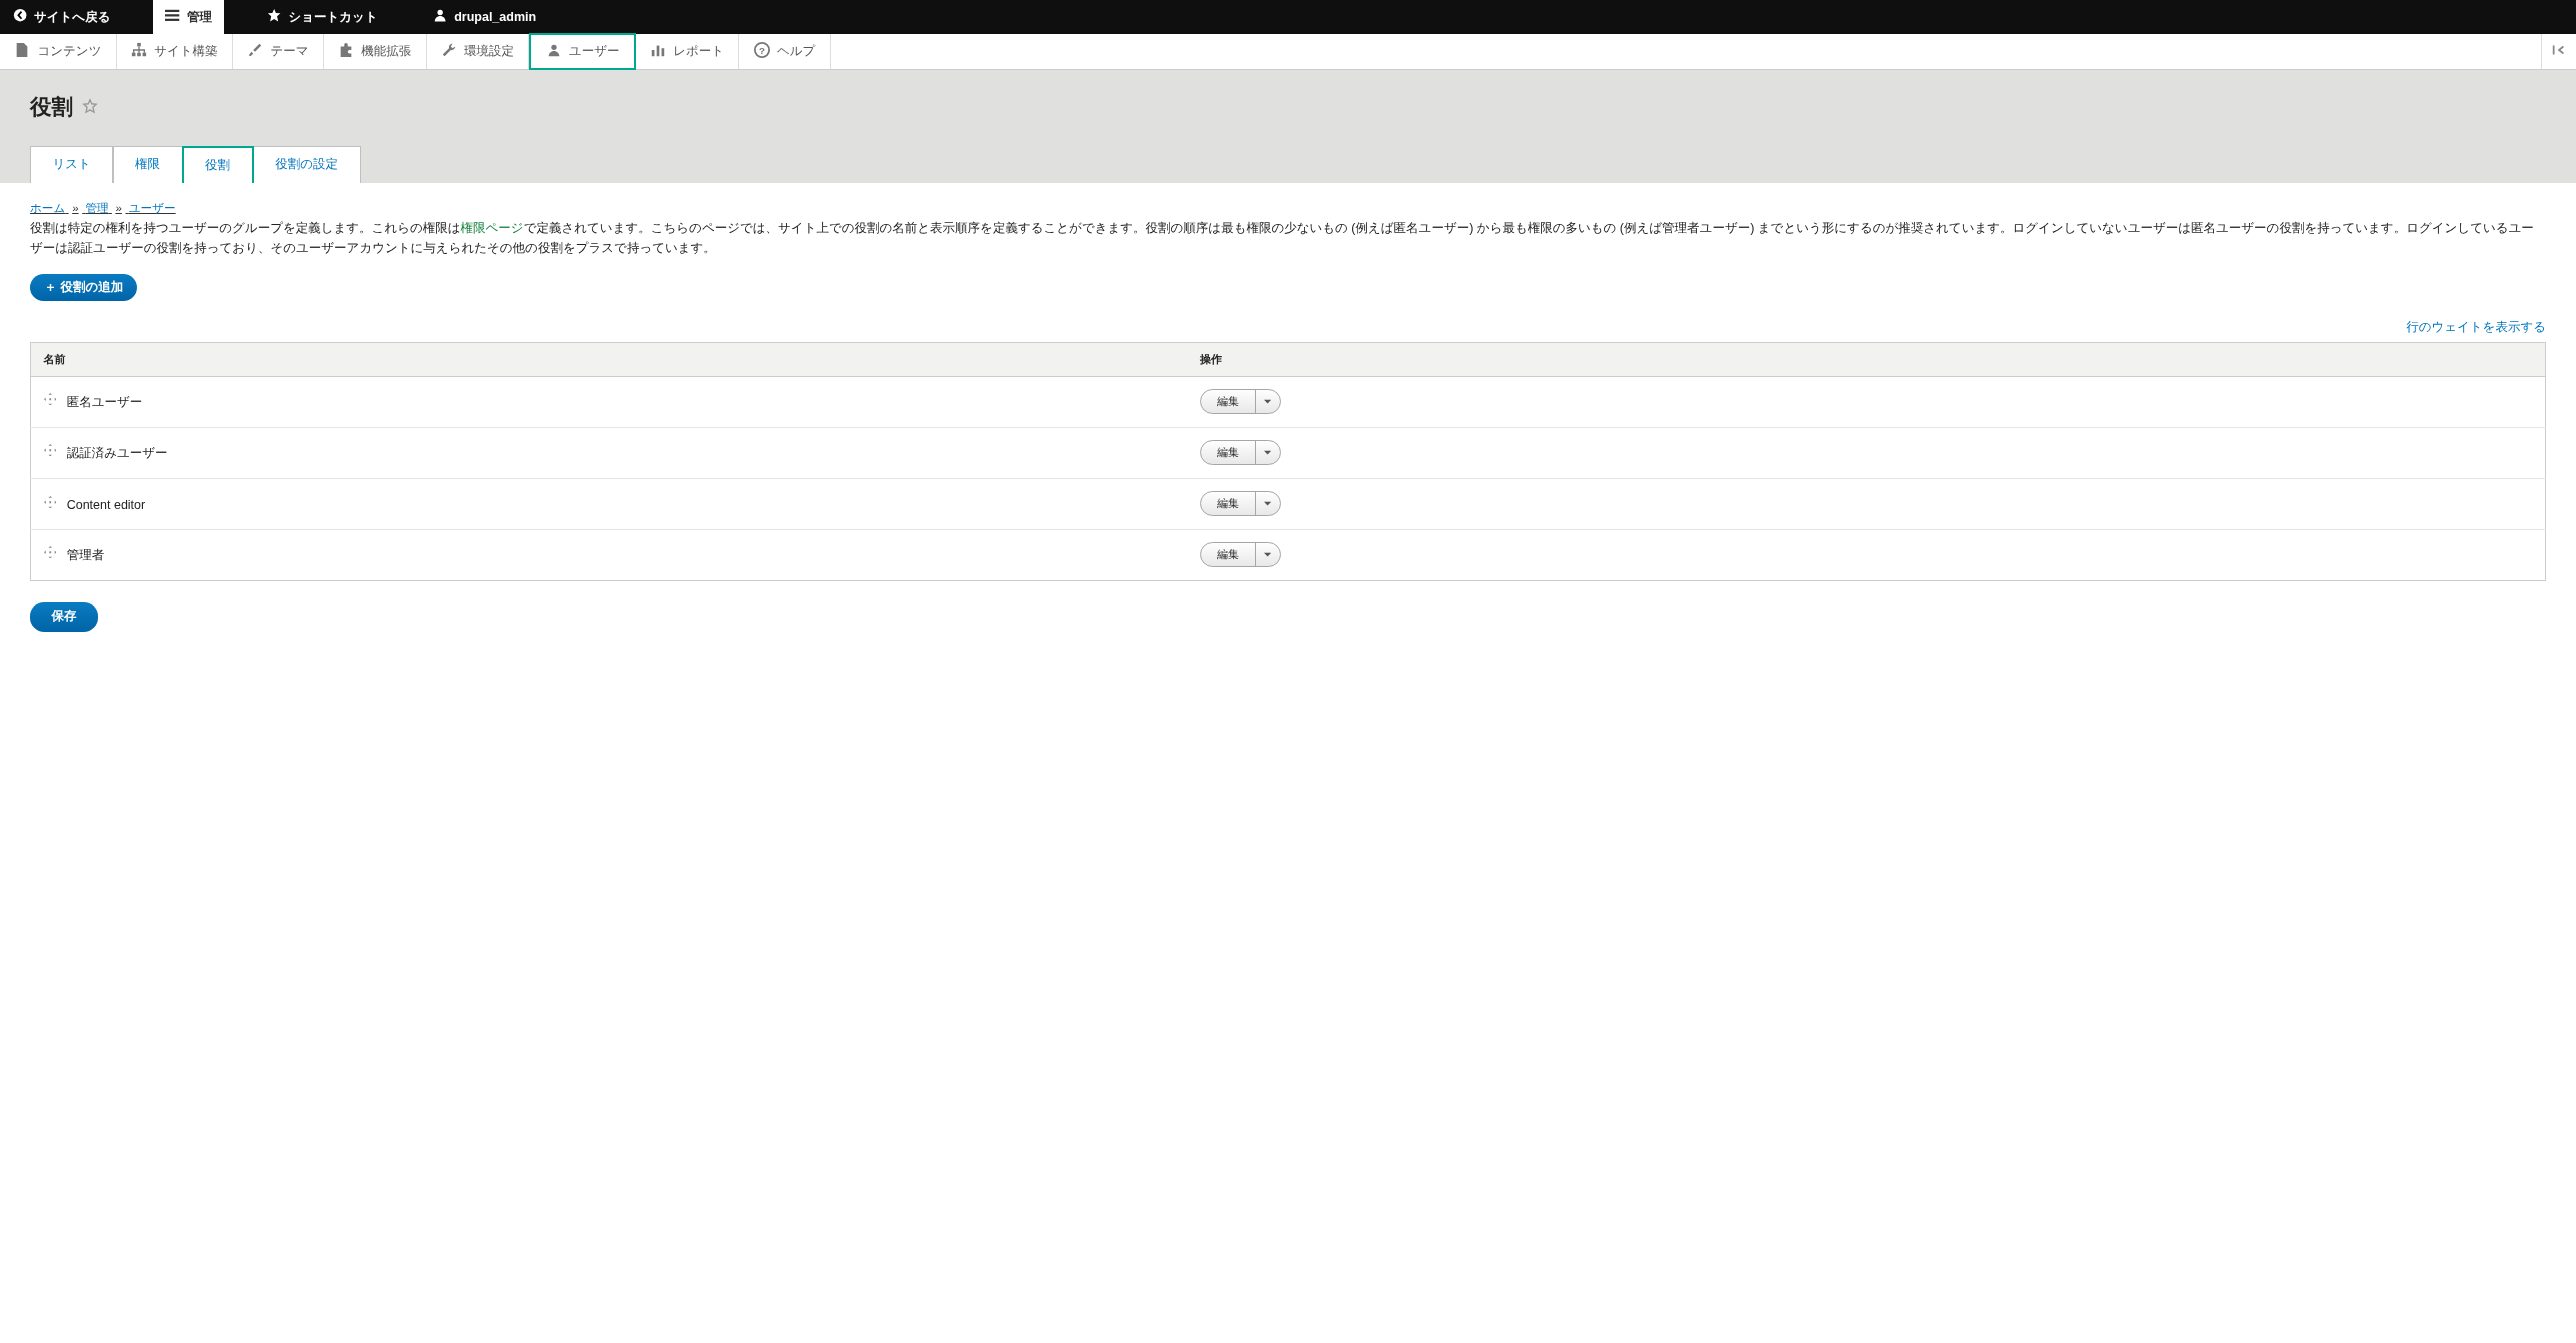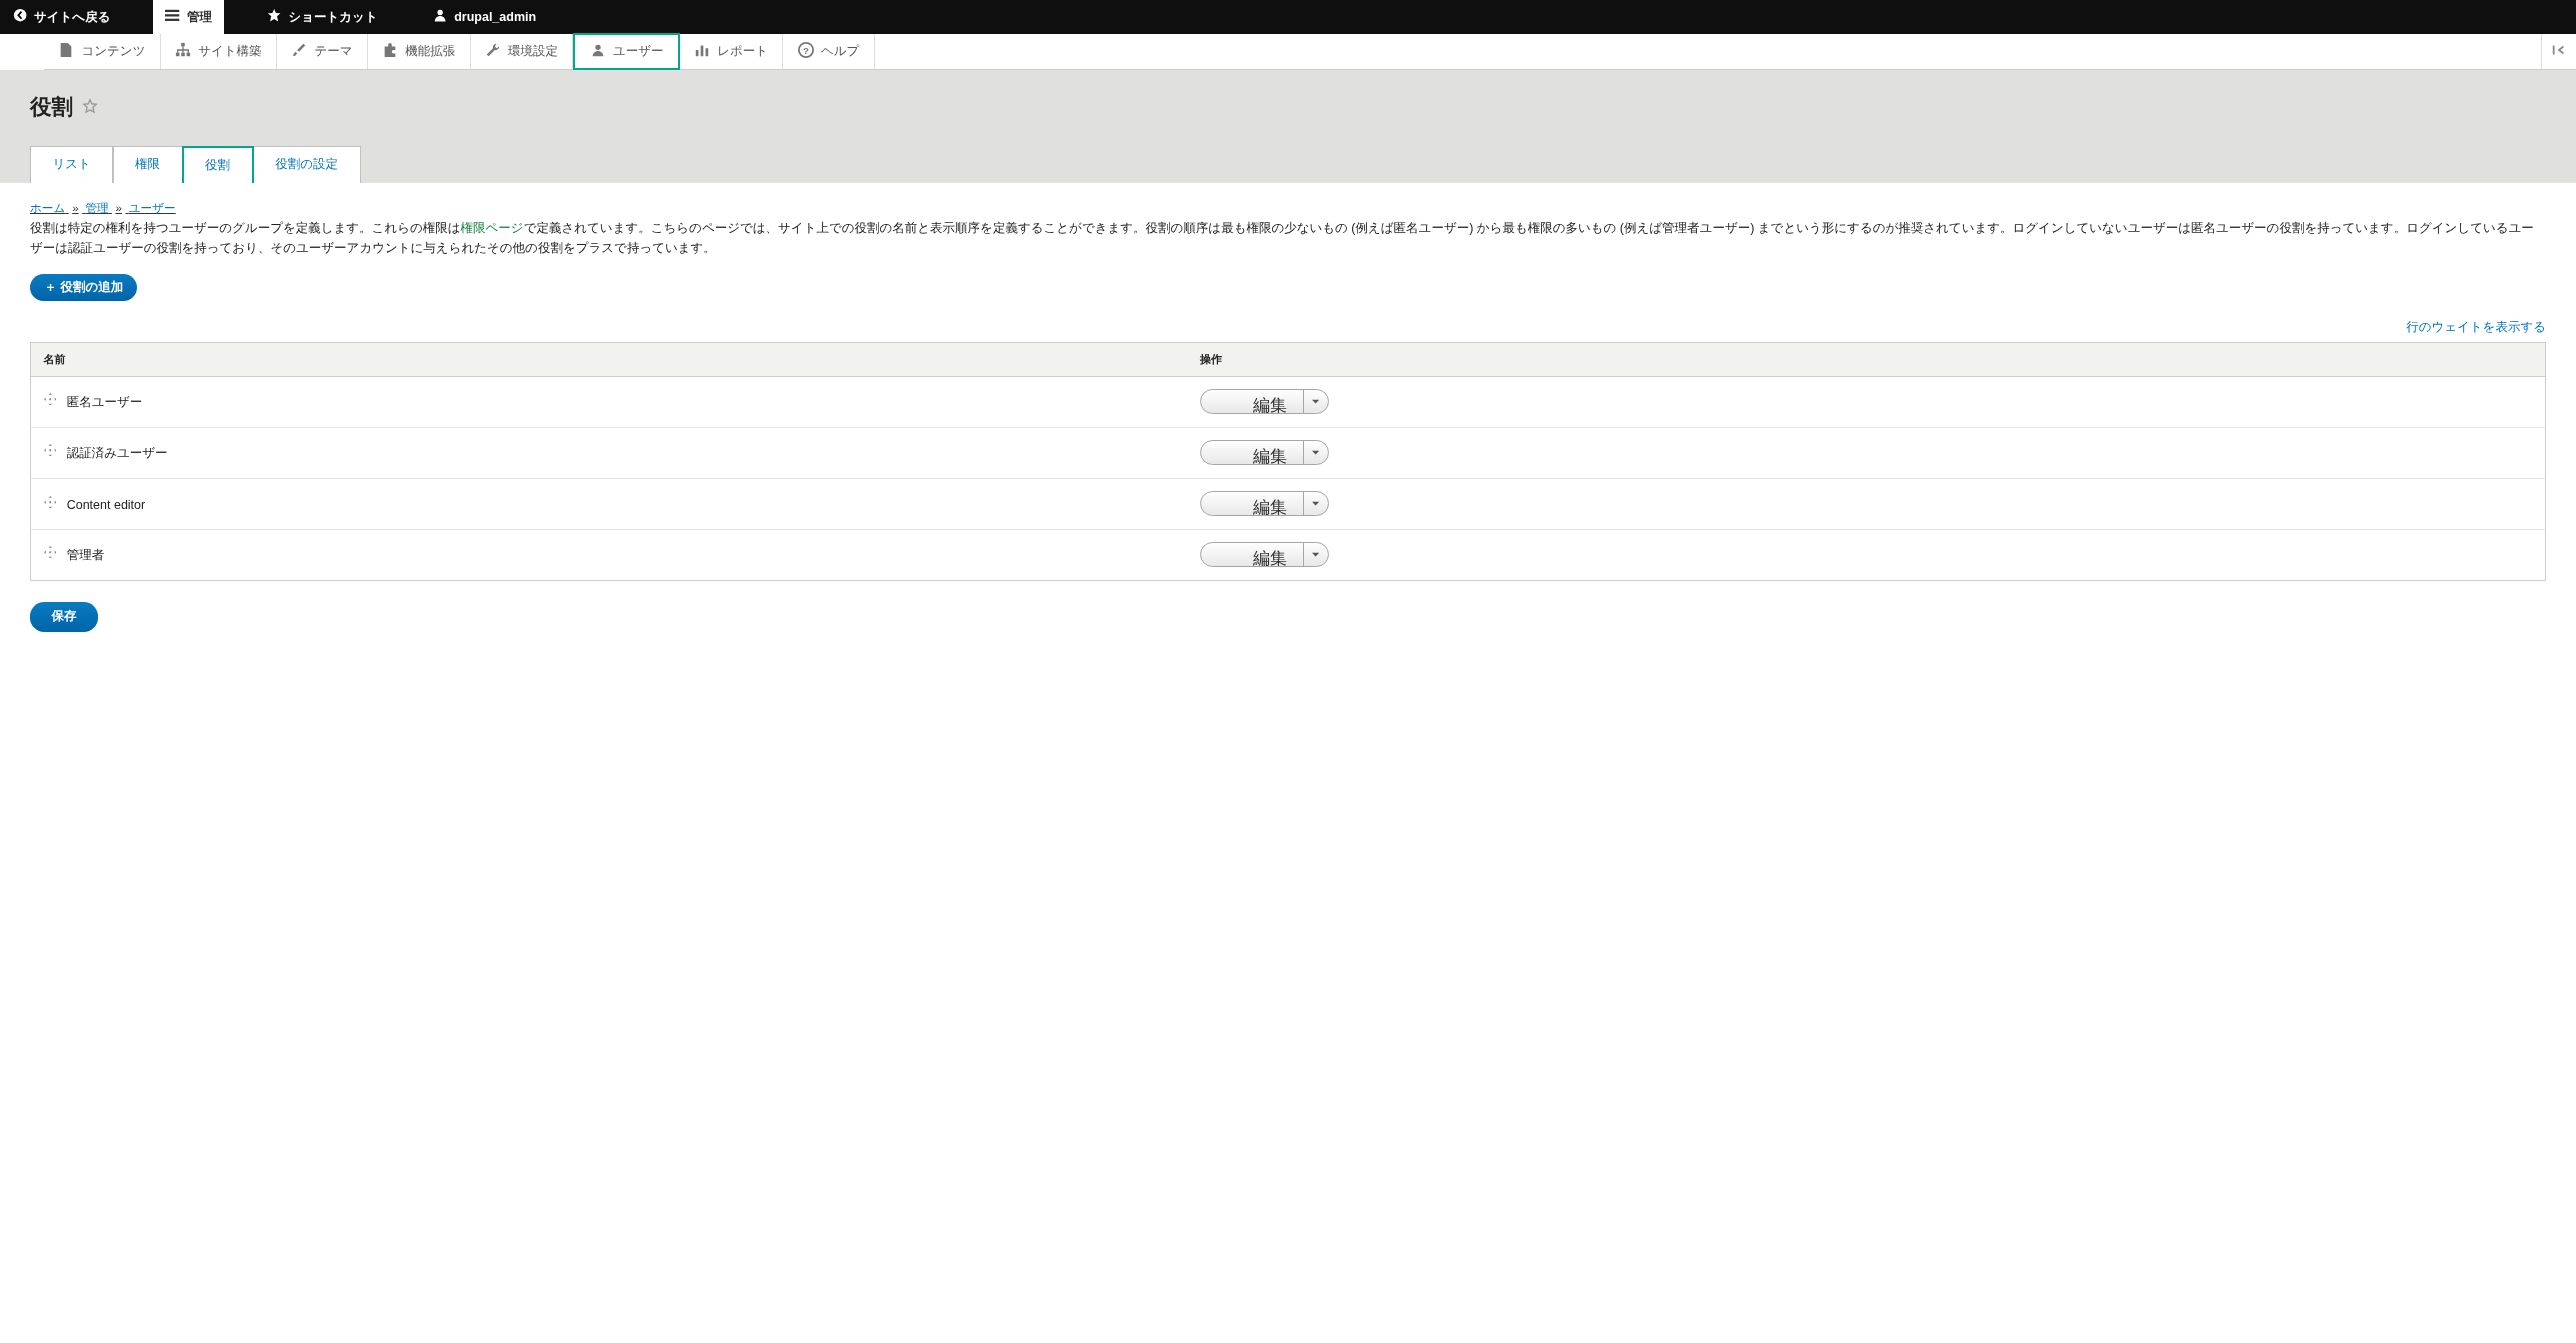--- a/index.html
+++ b/index.html
@@ -6,21 +6,21 @@
     body { font-family: "Helvetica Neue", Arial, sans-serif; font-size: 12.5px; color: #222; }
     
     
     .top-toolbar { background: #0f0f0f; display: flex; height: 34px; align-items: stretch; gap: 30px; }
     .top-toolbar-item { display: flex; align-items: center; padding: 0 12.5px; color: #fff; font-size: 12.5px; font-weight: bold; cursor: pointer; gap: 7.2px; }
     .top-toolbar-item.active { background: #fff; color: #333; }
     .top-toolbar-item.active svg { fill: #333; }
     .top-toolbar-item svg { fill: #fff; width: 14.3px; height: 14.3px; }
     
     
-    .admin-menu { background: #fff; border-bottom: 0.9px solid #ccc; display: flex; height: 36px; align-items: stretch; position: relative; margin-left: 44px; }
+    .admin-menu { background: #fff; border-bottom: 0.9px solid #ccc; display: flex; height: 36px; align-items: stretch; position: relative; }
     .admin-menu-item { display: flex; align-items: center; padding: 0 14.3px; color: #555; font-size: 12.5px; cursor: pointer; gap: 7.2px; border-right: 0.9px solid #ddd; }
     .admin-menu-item svg { fill: #777; width: 16px; height: 16px; }
     .admin-menu-item.active { border: 2.7px solid #00a890; border-bottom: 2.7px solid #00a890; margin: -0.9px 0; }
     .admin-menu-collapse { margin-left: auto; padding: 0 9px; display: flex; align-items: center; border-left: 0.9px solid #ddd; cursor: pointer; }
     .admin-menu-collapse svg { fill: #888; width: 16px; height: 16px; }
     
     
     .page-header-area { background: #e0e0de; padding: 21.5px 30px 0 30px; }
     .page-title-row { display: flex; align-items: center; gap: 9px; }
     .page-title { font-size: 21.5px; font-weight: bold; color: #222; }
@@ -49,21 +49,21 @@
     
     .roles-table { width: 100%; border-collapse: collapse; border: 0.9px solid #ccc; }
     .roles-table thead th { background: #f2f2f0; border-bottom: 0.9px solid #ccc; border-top: 0.9px solid #ccc; text-align: left; padding: 9px 12.5px; font-size: 11px; font-weight: bold; color: #222; }
     .roles-table tbody td { border-bottom: 0.9px solid #e5e5e5; padding: 12.5px; font-size: 12.5px; color: #222; vertical-align: middle; }
     .roles-table tbody tr:last-child td { border-bottom: none; }
     .drag-handle { display: inline-block; cursor: move; margin-right: 10.7px; }
     .drag-handle svg { width: 12.5px; height: 12.5px; fill: #888; }
     
     
     .dropbutton { display: inline-flex; border: 0.9px solid #a6a6a6; border-radius: 12.5px; background: linear-gradient(#fefefe, #e8e8e8); overflow: hidden; height: 25px; }
-    .dropbutton-action { padding: 3.6px 16px; border: none; background: transparent; font-size: 17px; color: #333; cursor: pointer; margin-left: 36px; }
+    .dropbutton-action { padding: 3.6px 16px; border: none; background: transparent; font-size: 11px; color: #333; cursor: pointer; }
     .dropbutton-toggle { width: 25px; border: none; border-left: 0.9px solid #a6a6a6; background: transparent; cursor: pointer; display: flex; align-items: center; justify-content: center; }
     .dropbutton-toggle svg { width: 7.2px; height: 7.2px; fill: #555; }
     
     
     .save-btn { display: inline-block; background: linear-gradient(#0a7bc1, #0064a8); color: #fff; border: none; border-radius: 14.3px; padding: 6.3px 21.5px; font-size: 12.5px; font-weight: bold; cursor: pointer; margin-top: 21.5px; }
     
     .col-name { width: 46%; }
     .col-ops { width: 54%; }
   </style>
 </head>

